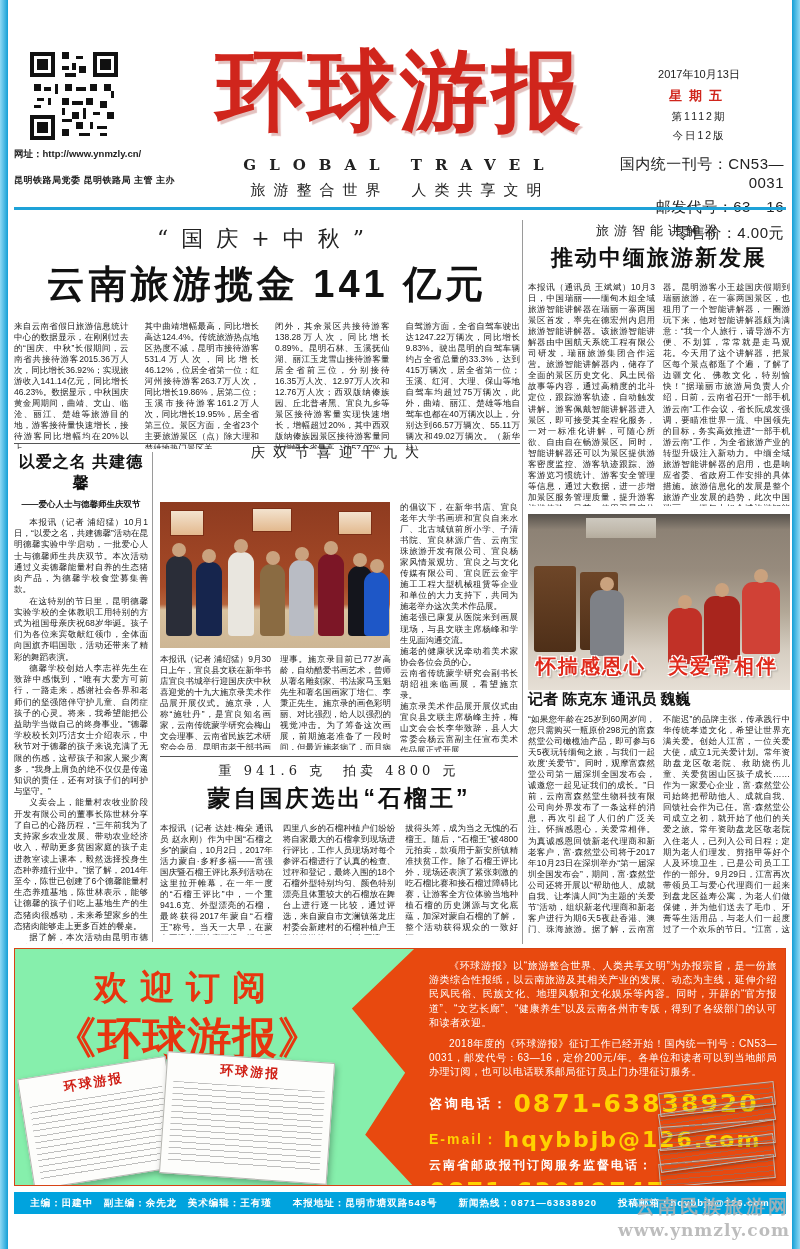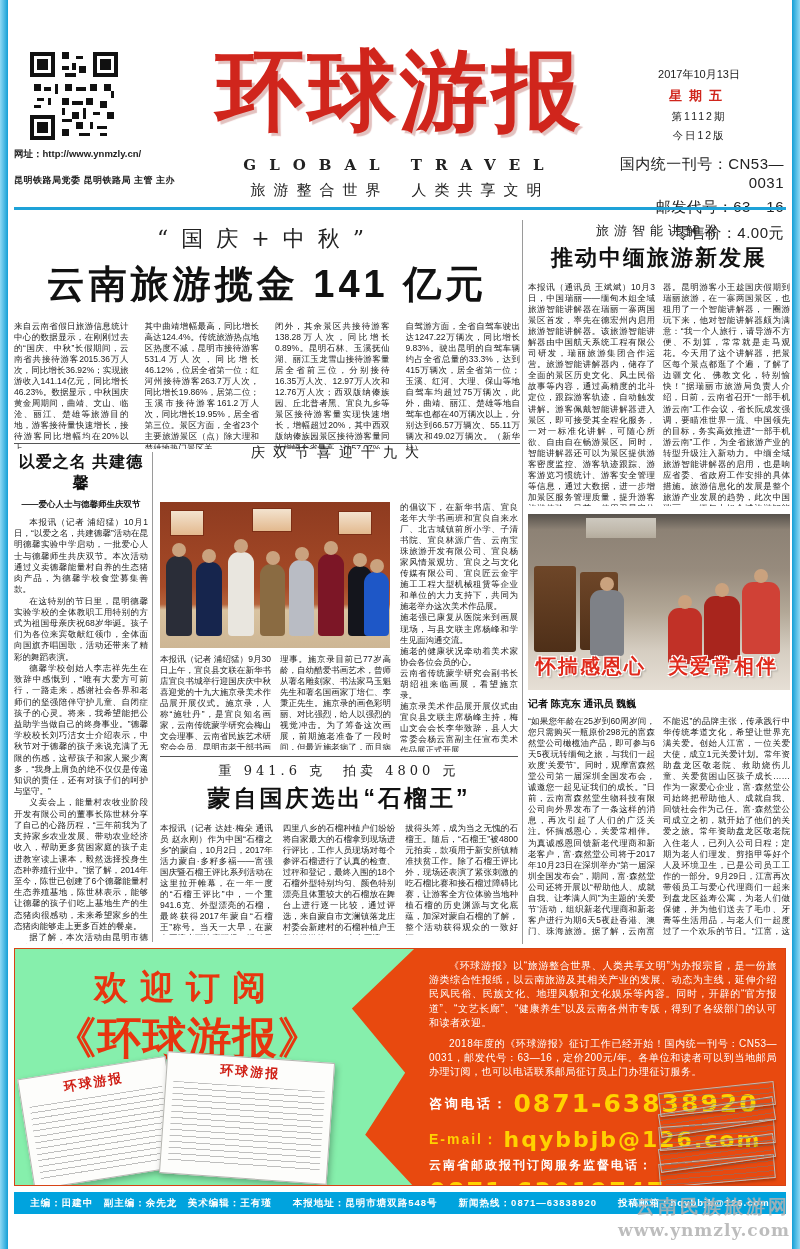--- a/index.html
+++ b/index.html
@@ -77,21 +77,21 @@
   #rightstory .kicker { font-size:13px; letter-spacing:5px; margin-top:2px; }
   #rightstory .headline { font-size:22px; letter-spacing:2px; margin-top:3px; }
   #rightstory .rs-cols { display:flex; gap:8px; margin-top:9px; height:224px; }
   #rightstory .col { flex:1; }
   .care-photo { position:relative; margin-top:8px; width:262px; height:176px; overflow:hidden;
                 background:linear-gradient(180deg,#57524c 0%,#8d8275 9%,#978b7d 32%,#b3a897 56%,#d6cec2 78%,#e6dfd5 100%); }
   .care-photo .win { position:absolute; left:58px; top:4px; width:70px; height:20px; background:linear-gradient(#e8e4da,#bdb5a6); opacity:.8; }
   .chair { position:absolute; background:linear-gradient(#6e4628,#4e2f18); border-radius:3px; }
   .care-caption { position:absolute; left:8px; bottom:10px; font-size:20px; font-weight:900; letter-spacing:2px; color:#e02a1c;
                   text-shadow:1px 1px 0 #fff,-1px -1px 0 #fff,1px -1px 0 #fff,-1px 1px 0 #fff,2px 2px 2px rgba(0,0,0,.25); }
-  .byline { margin-top:7px; font-size:10px; font-weight:bold; color:#111; }
+  .byline { font-size:15px; font-weight:bold; color:#111; }
   #rightstory .rs-cols2 { display:flex; gap:8px; margin-top:5px; height:222px; }
 
   
   #ad { position:absolute; left:14px; top:948px; width:772px; height:238px; background:#86efac; border:1px solid #d84315; overflow:hidden; }
   .invite1 { position:absolute; left:16px; top:16px; width:310px; text-align:center;
              font-size:34px; font-weight:900; color:#e8350f; letter-spacing:12px; }
   .invite2 { position:absolute; left:0; top:60px; width:345px; text-align:center;
              font-size:44px; font-weight:900; color:#e8350f; letter-spacing:1px; }
   .thumb { position:absolute; background:#fdfdfb; border:1px solid #b5b5b0; box-shadow:2px 3px 6px rgba(0,0,0,.28); overflow:hidden; }
   .thumb .t-head { color:#cf1e14; font-weight:900; font-size:13px; text-align:center; margin-top:5px;

